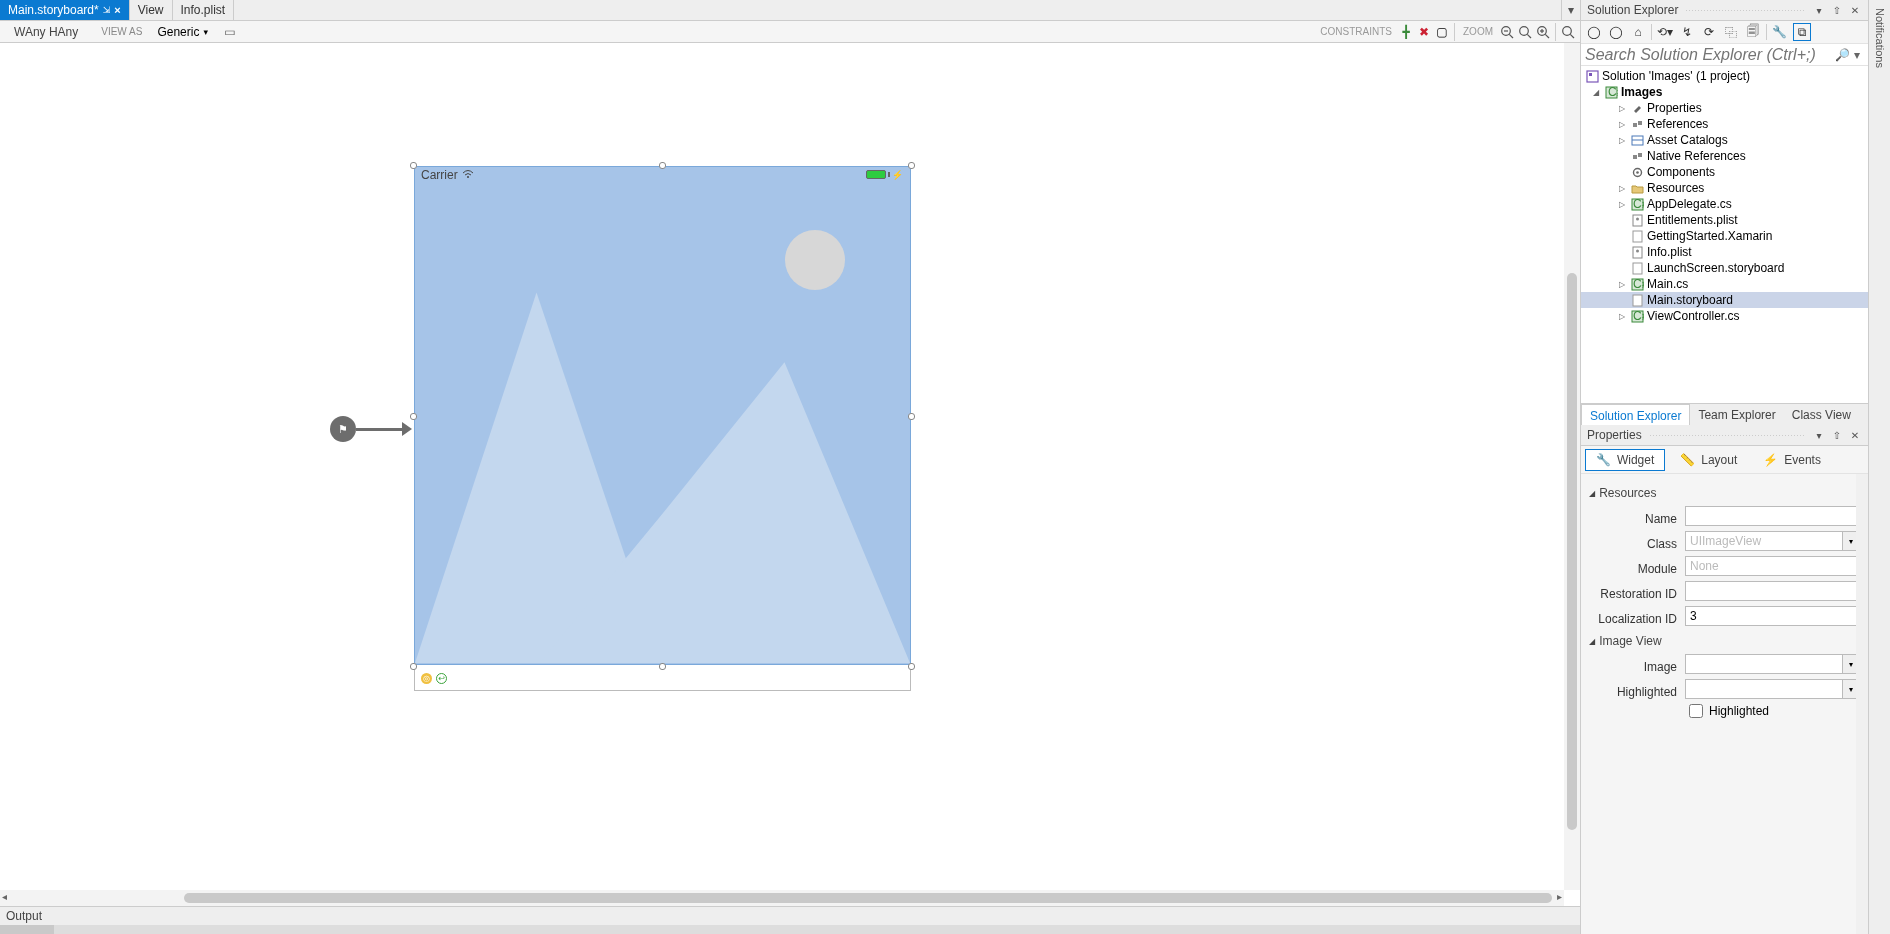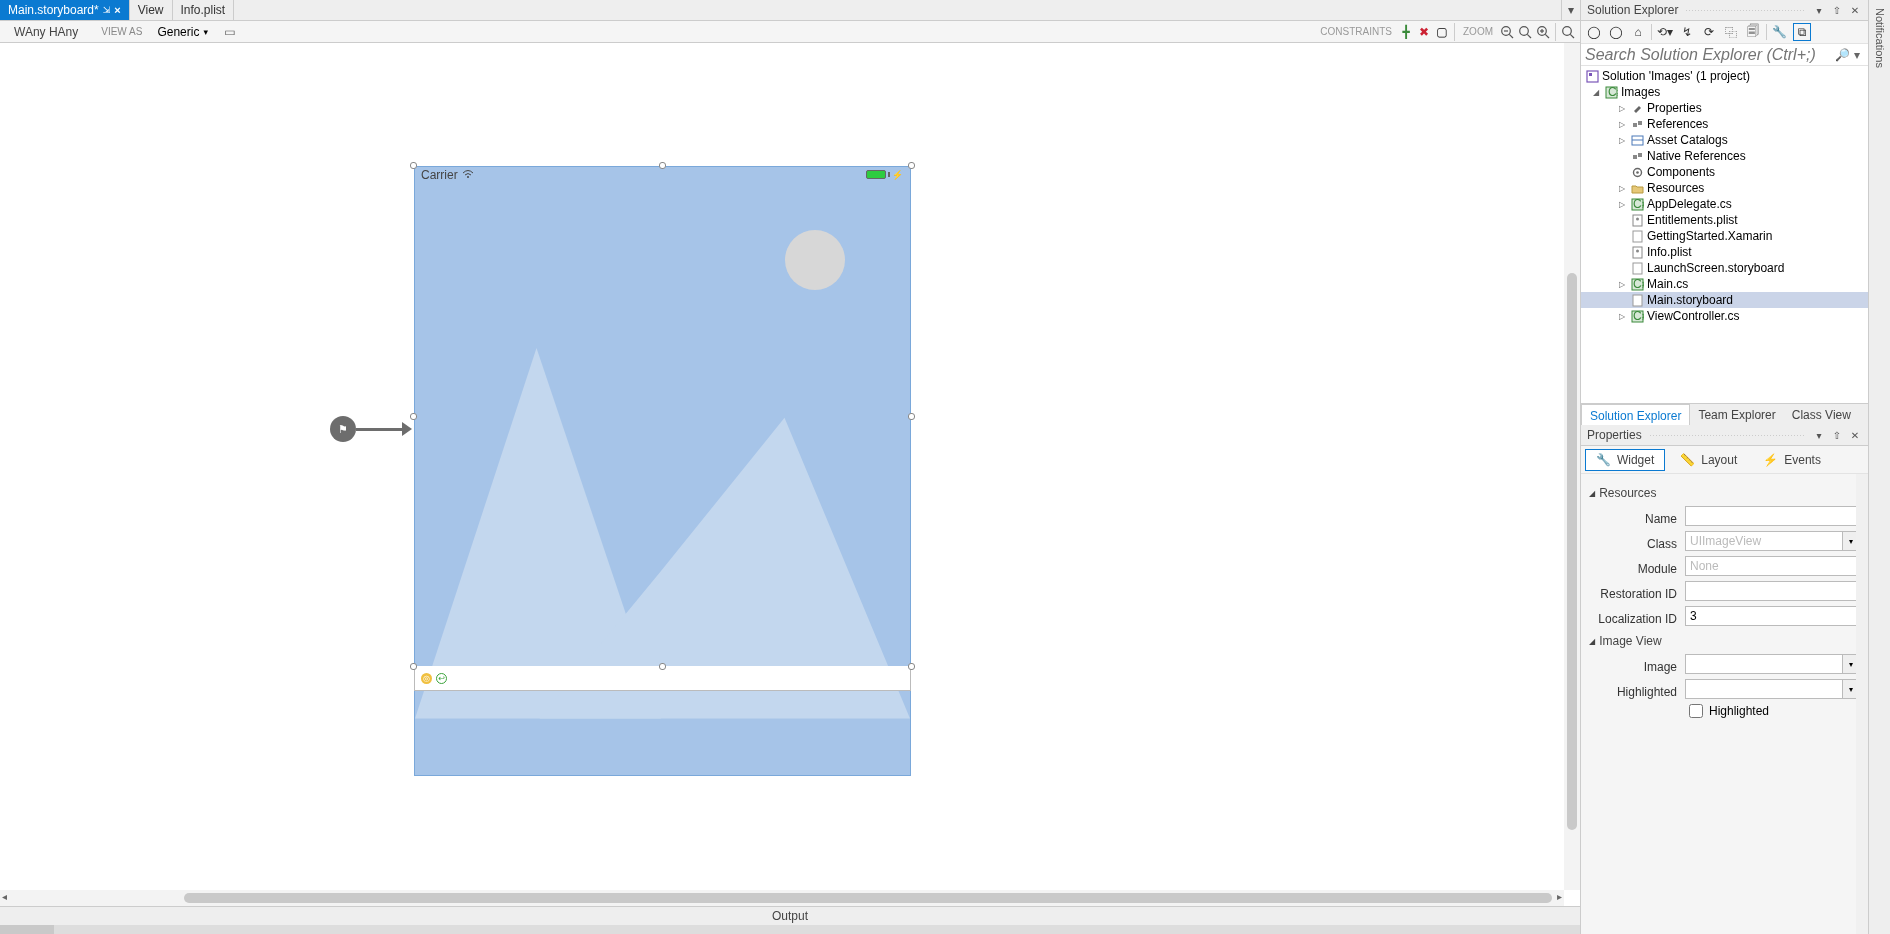--- a/index.html
+++ b/index.html
@@ -32,21 +32,21 @@
 .viewbar-right .cbtn { width:16px; height:16px; display:flex; align-items:center; justify-content:center; }
 .viewbar-right .zoomsep { width:1px; height:18px; background:#ccc; margin:0 2px; }
 .zoom-icon svg { display:block; }
 
 
 .canvas-wrap { flex:1 1 auto; position:relative; background:#fff; overflow:hidden; }
 .canvas-inner { position:absolute; inset:0; }
 .canvas-inner .imgview {
   position:absolute;
   left:414px; top:123px;
-  width:497px; height:610px;
+  width:497px; height:499px;
   background:#a6c4e8;
   border:1px solid #7aa8da;
   overflow:hidden;
 }
 .imgview .moon { position:absolute; left:370px; top:63px; width:60px; height:60px; border-radius:50%; background:#d7d7d7; }
 .imgview svg.mountains { position:absolute; left:0; top:0; width:100%; height:100%; }
 .imgview .statusbar { position:absolute; left:0; right:0; top:0; height:15px; display:flex; align-items:center; padding:0 6px; font-size:10px; color:#444; }
 .imgview .statusbar .battery { margin-left:auto; display:flex; align-items:center; gap:1px; }
 .imgview .statusbar .battery .body { width:20px; height:9px; border:1px solid #666; border-radius:2px; background:#2ecc40; }
 .imgview .statusbar .battery .tip { width:2px; height:5px; background:#666; margin-left:1px; }
@@ -65,21 +65,21 @@
 .entry-arrow .head { width:0; height:0; border-left:10px solid #6d6d6d; border-top:7px solid transparent; border-bottom:7px solid transparent; }
 
 .canvas-scroll-v { position:absolute; right:0; top:0; bottom:16px; width:16px; background:#f3f3f3; }
 .canvas-scroll-h { position:absolute; left:0; right:16px; bottom:0; height:16px; background:#f3f3f3; }
 .canvas-scroll-h .hthumb { position:absolute; left:184px; top:3px; right:12px; height:10px; background:#c9c9c9; border-radius:6px; }
 .canvas-scroll-h .harrowl { position:absolute; left:2px; top:1px; font-size:10px; color:#666; }
 .canvas-scroll-h .harrowr { position:absolute; right:2px; top:1px; font-size:10px; color:#666; }
 .canvas-scroll-v .vthumb { position:absolute; top:230px; left:3px; width:10px; bottom:60px; background:#c9c9c9; border-radius:6px; }
 
 
-.outputbar { height:19px; border-top:1px solid #ccc; background:#eee; display:flex; align-items:center; padding:0 6px; color:#444;justify-content:center; }
+.outputbar { height:19px; border-top:1px solid #ccc; background:#eee; display:flex; align-items:center; padding:0 6px; color:#444; }
 
 .statusstrip { height:9px; background:#ddd; }
 .statusstrip .piece { width:54px; height:100%; background:#c9c9c9; }
 
 
 .right-col { width:288px; flex:0 0 288px; display:flex; flex-direction:column; border-left:1px solid #ccc; background:#f5f5f5; }
 
 .panel-title { height:21px; background:#eee; border-bottom:1px solid #ccc; display:flex; align-items:center; padding:0 6px; gap:4px; color:#444; }
 .panel-title .filler { flex:1 1 auto; height:1px; background:repeating-linear-gradient(90deg,#ccc 0 1px, transparent 1px 3px); margin:0 4px; }
 .panel-title .ctl { width:14px; height:14px; display:flex; align-items:center; justify-content:center; font-size:10px; color:#555; }
@@ -90,21 +90,21 @@
 .solexp .toolbar .tbtn.boxed { border:1px solid #0b7ad1; }
 .solexp .toolbar .tsep { width:1px; height:16px; background:#ccc; }
 .solexp .searchbar { height:22px; border-bottom:1px solid #e3e3e3; display:flex; align-items:center; padding:0 4px; }
 .solexp .searchbar input { flex:1; border:none; background:transparent; font-style:italic; color:#888; outline:none; font-size:16px; }
 .solexp .tree { flex:1; overflow:auto; background:#fff; padding:2px 0; }
 .tree .node { display:flex; align-items:center; height:16px; padding-left:4px; gap:3px; }
 .tree .node.selected { background:#cad4e8; }
 .tree .arrow { width:10px; text-align:center; font-size:8px; color:#666; user-select:none; }
 .tree .ico { width:14px; height:14px; display:flex; align-items:center; justify-content:center; font-size:10px; }
 .tree .txt { white-space:nowrap; }
-.tree .bold { font-weight:400; }
+.tree .bold { font-weight:700; }
 
 .solexp .bottom-tabs { height:22px; border-top:1px solid #ccc; background:#eee; display:flex; align-items:stretch; }
 .solexp .bottom-tabs .btab { padding:0 8px; display:flex; align-items:center; color:#444; }
 .solexp .bottom-tabs .btab.active { color:#0b7ad1; background:#fff; border:1px solid #ccc; border-bottom:none; margin-bottom:-1px; }
 
 .props { flex:1 1 auto; display:flex; flex-direction:column; background:#f5f5f5; }
 .props .tabs { height:28px; display:flex; align-items:center; padding:3px 4px; gap:4px; background:#f5f5f5; border-bottom:1px solid #e3e3e3; }
 .props .ptab { display:flex; align-items:center; gap:6px; padding:3px 10px; border:1px solid transparent; color:#444; }
 .props .ptab.active { border:1px solid #0b7ad1; background:#fff; }
 .props .scroll { flex:1; overflow:auto; padding:4px 8px 4px 8px; position:relative; }

